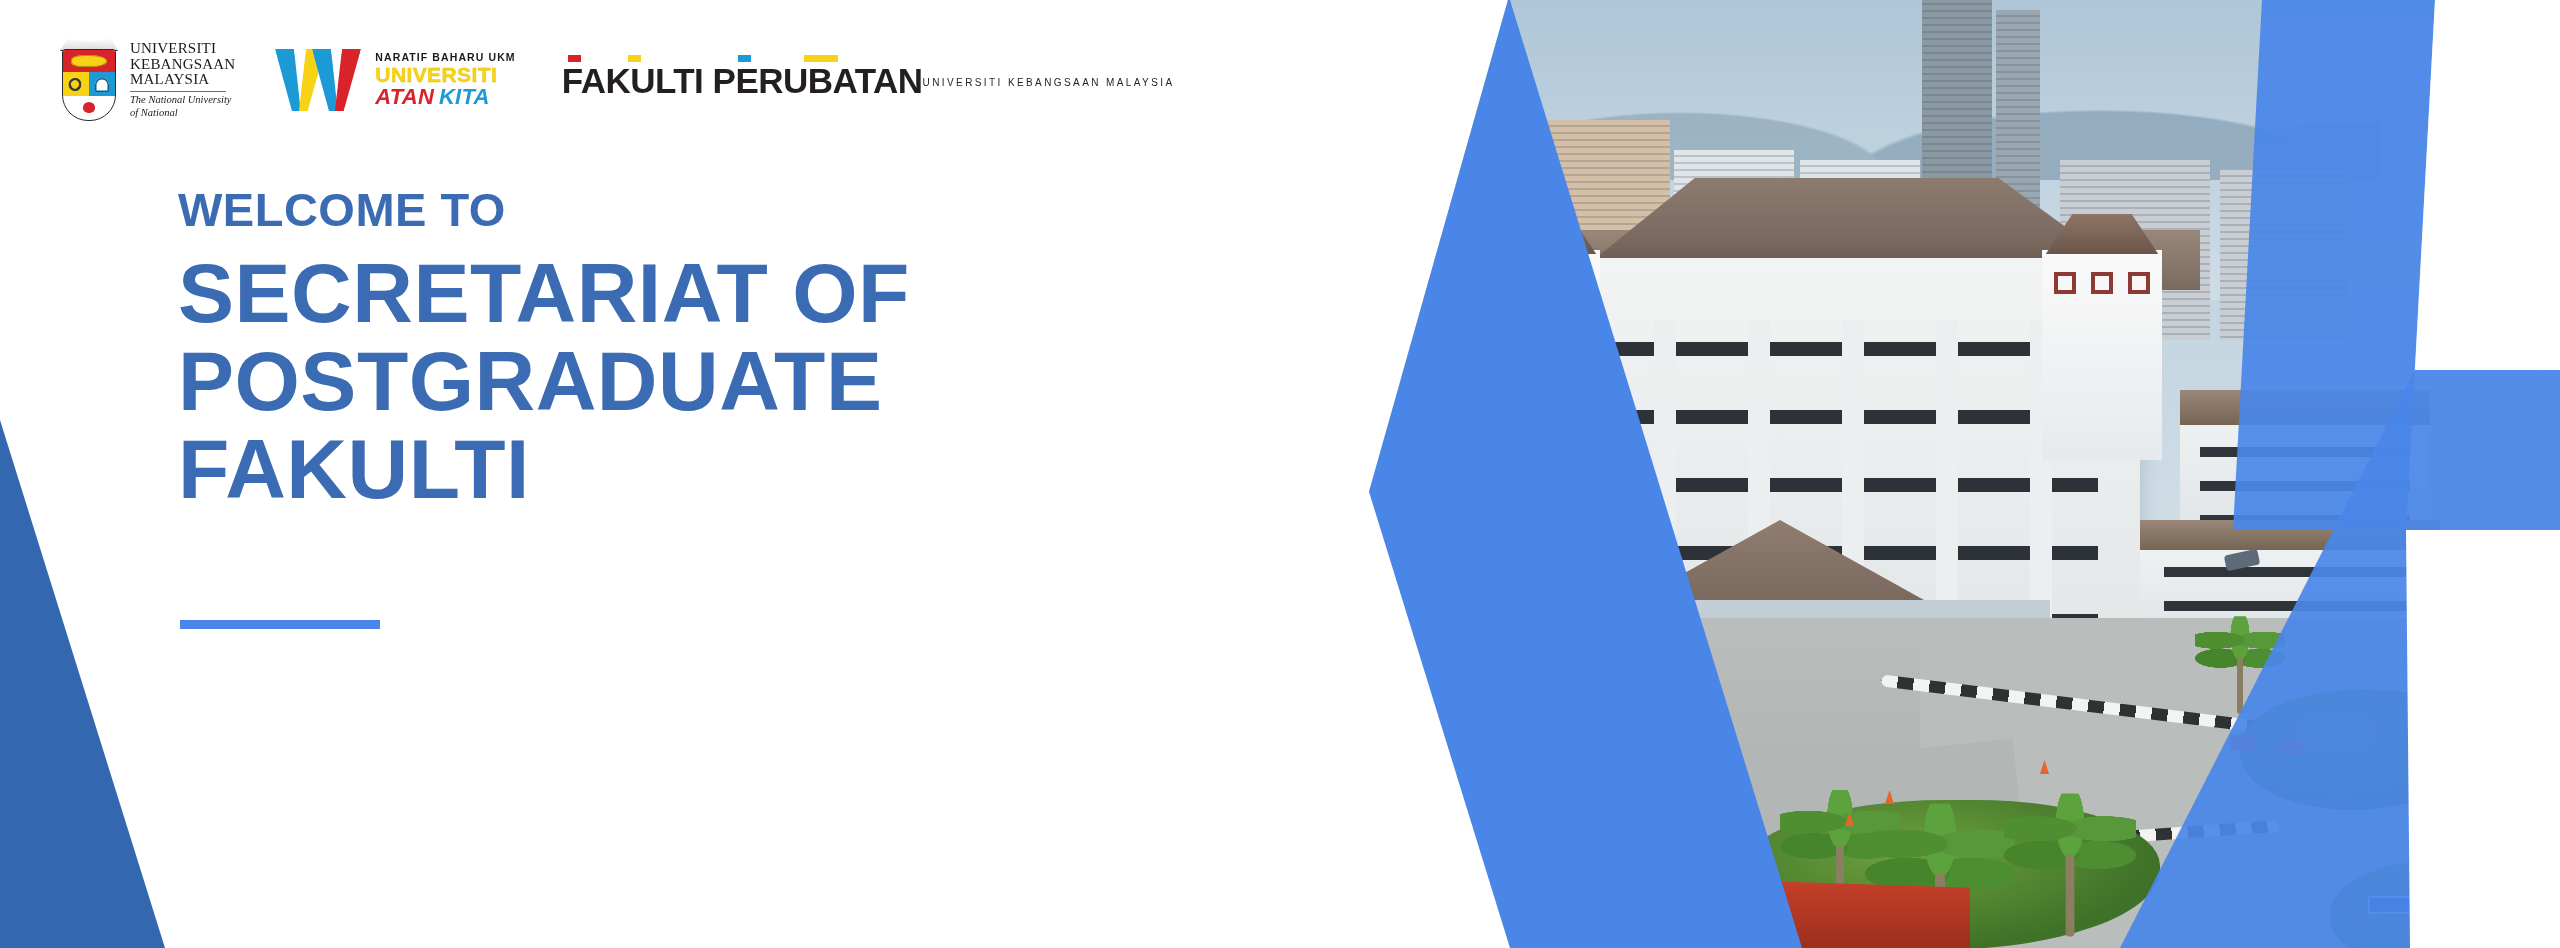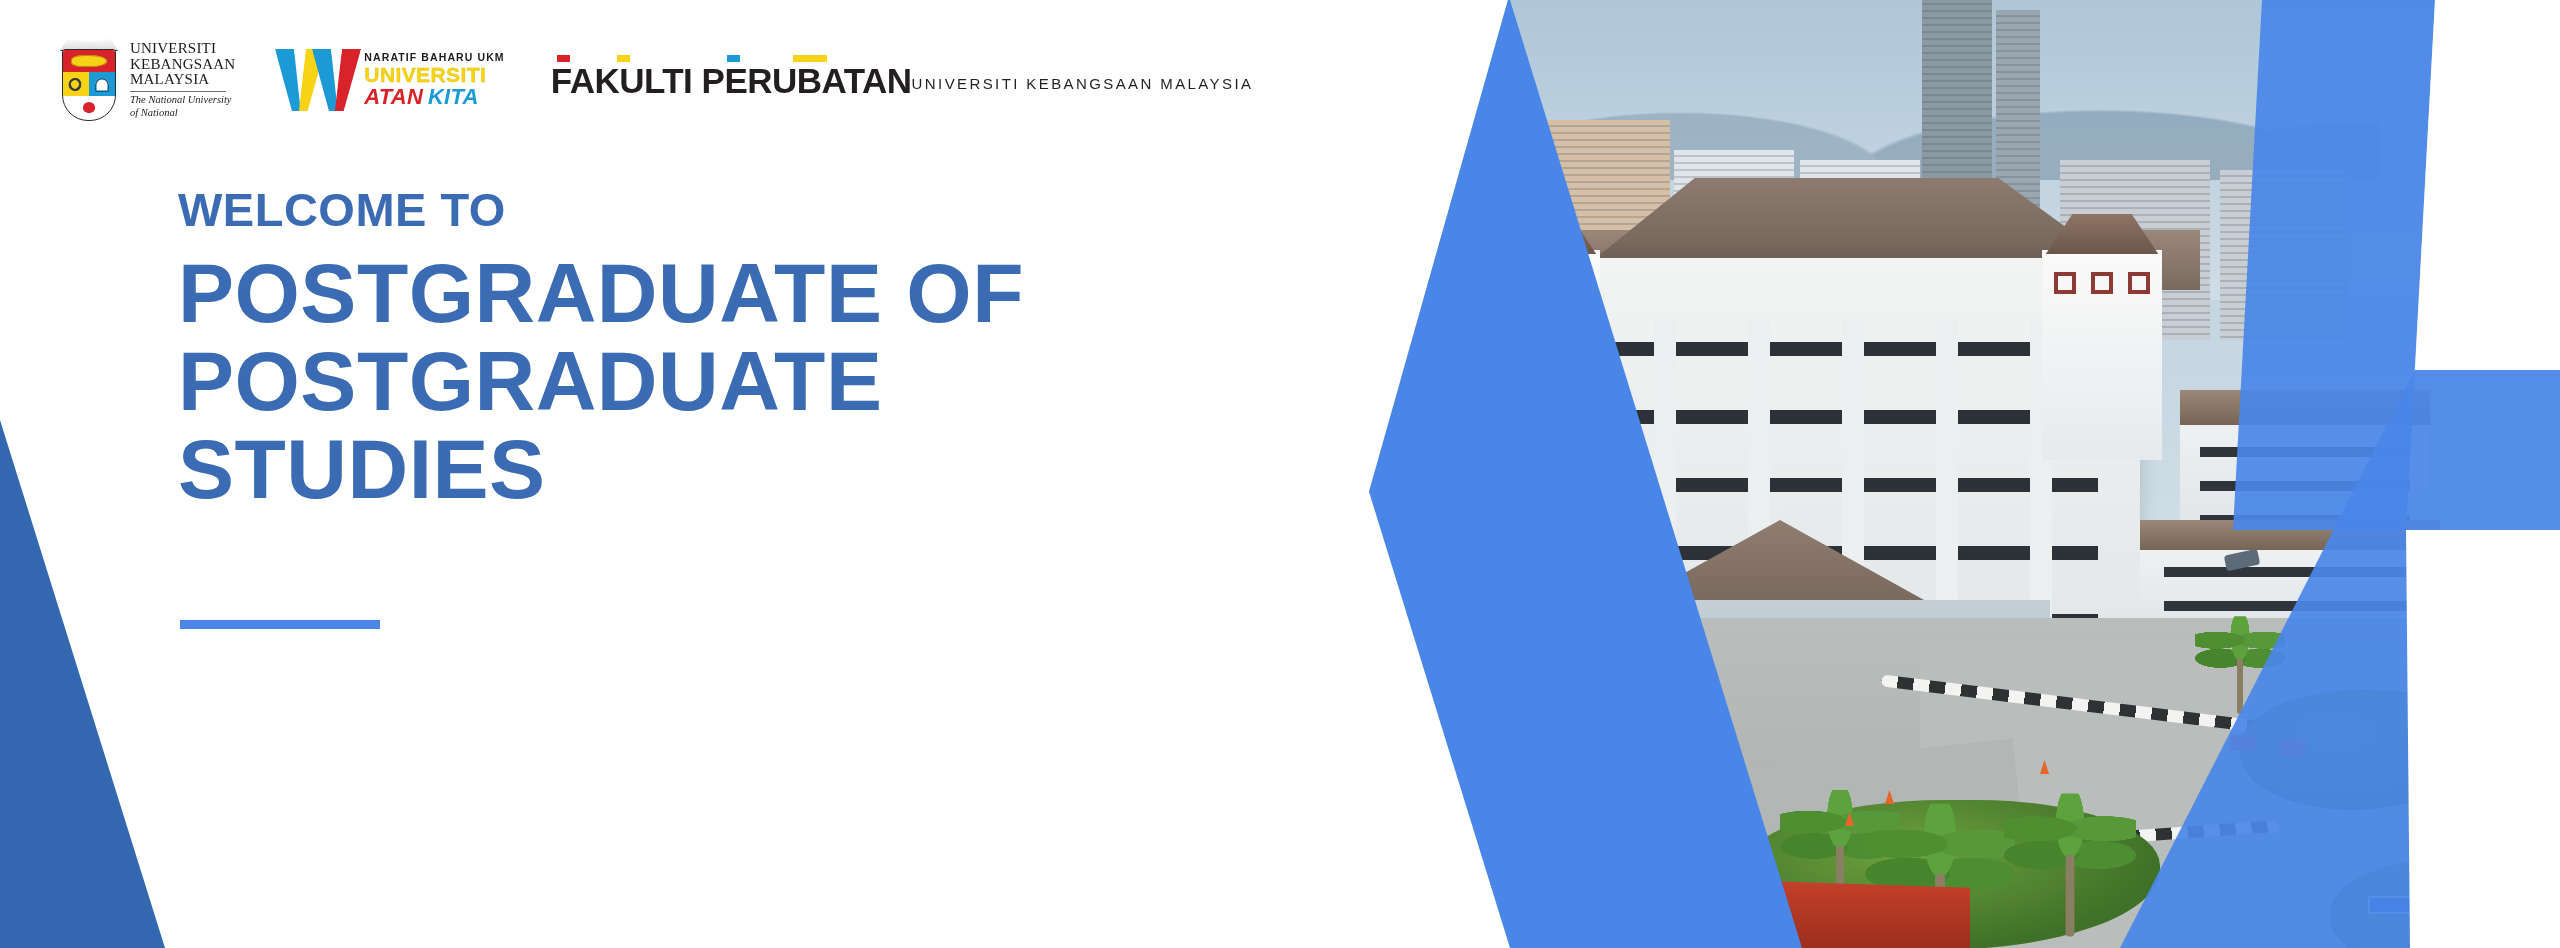--- a/index.html
+++ b/index.html
@@ -287,21 +287,21 @@
     font-family:"Liberation Serif", serif; color:#1b1b1b;
     font-size:15px; letter-spacing:.2px; display:block;
   }
   .crest-rule{ width:96px; height:1px; background:#6d6d6d; margin:3px 0 2px; }
   .crest-text .sub{
     font-family:"Liberation Serif", serif; font-style:italic;
     color:#1b1b1b; font-size:10.5px; display:block; line-height:1.2;
   }
 
   
-  .wk{ display:flex; align-items:center; gap:5px; }
+  .wk{ display:flex; align-items:center; gap:16px; }
   .wk-w{ position:relative; width:78px; height:62px; }
   .wk-w i{ position:absolute; bottom:0; width:19px; height:62px; display:block; }
   .wk-w i.c1{ left:0;  background:#1b9ad6; clip-path:polygon(0 0,100% 0,72% 100%,26% 100%); transform:skewX(11deg);}
   .wk-w i.c2{ left:19px; background:#f7d316; clip-path:polygon(0 0,100% 0,72% 100%,26% 100%); transform:skewX(-11deg);}
   .wk-w i.c3{ left:37px; background:#1b9ad6; clip-path:polygon(0 0,100% 0,72% 100%,26% 100%); transform:skewX(11deg);}
   .wk-w i.c4{ left:55px; background:#d8232a; clip-path:polygon(0 0,100% 0,72% 100%,26% 100%); transform:skewX(-11deg);}
   .wk-text{ line-height:1; }
   .wk-top{
     font-size:10.5px; font-weight:bold; letter-spacing:1.1px; color:#1b1b1b;
     display:block; margin-bottom:2px;
@@ -316,21 +316,21 @@
 
   
   .fp{ line-height:1; }
   .fp-main{
     font-size:35px; font-weight:bold; color:#231f20; letter-spacing:-0.5px;
     display:block; position:relative;
   }
   .fp-dots{ position:absolute; left:0; top:-8px; width:100%; height:8px; }
   .fp-dots b{ position:absolute; display:block; height:7px; }
   .fp-sub{
-    font-size:15px; letter-spacing:2.4px; color:#231f20; display:block;
+    font-size:10px; letter-spacing:2.4px; color:#231f20; display:block;
     margin-top:6px;
   }
 
   
   .sps{ text-align:center; line-height:1; }
   .sps-mark{ font-size:50px; font-weight:bold; letter-spacing:-2px; display:block; }
   .sps-mark .s1{ color:#1f3d7a; }
   .sps-mark .p{ color:#1f3d7a; }
   .sps-mark .s2{ color:#d0202b; }
   .sps-sub{ font-size:11px; color:#231f20; display:block; margin-top:2px; letter-spacing:.1px;}
@@ -524,19 +524,19 @@
           <b style="left:176px;width:13px;background:#1b9ad6;"></b>
           <b style="left:242px;width:34px;background:#f7d316;"></b>
         </span>FAKULTI PERUBATAN</span>
       <span class="fp-sub">UNIVERSITI KEBANGSAAN MALAYSIA</span>
     </div>
 
   </div>
 
   <div id="headline">
     <div id="welcome">WELCOME TO</div>
-    <h1 id="title">POSTGRADUATE OF POSTGRADUATE STUDIES</h1>
+    <h1 id="title">SECRETARIAT OF POSTGRADUATE FAKULTI</h1>
   </div>
 
   <div id="rule"></div>
 
 
 </div>
 
 </body></html>

